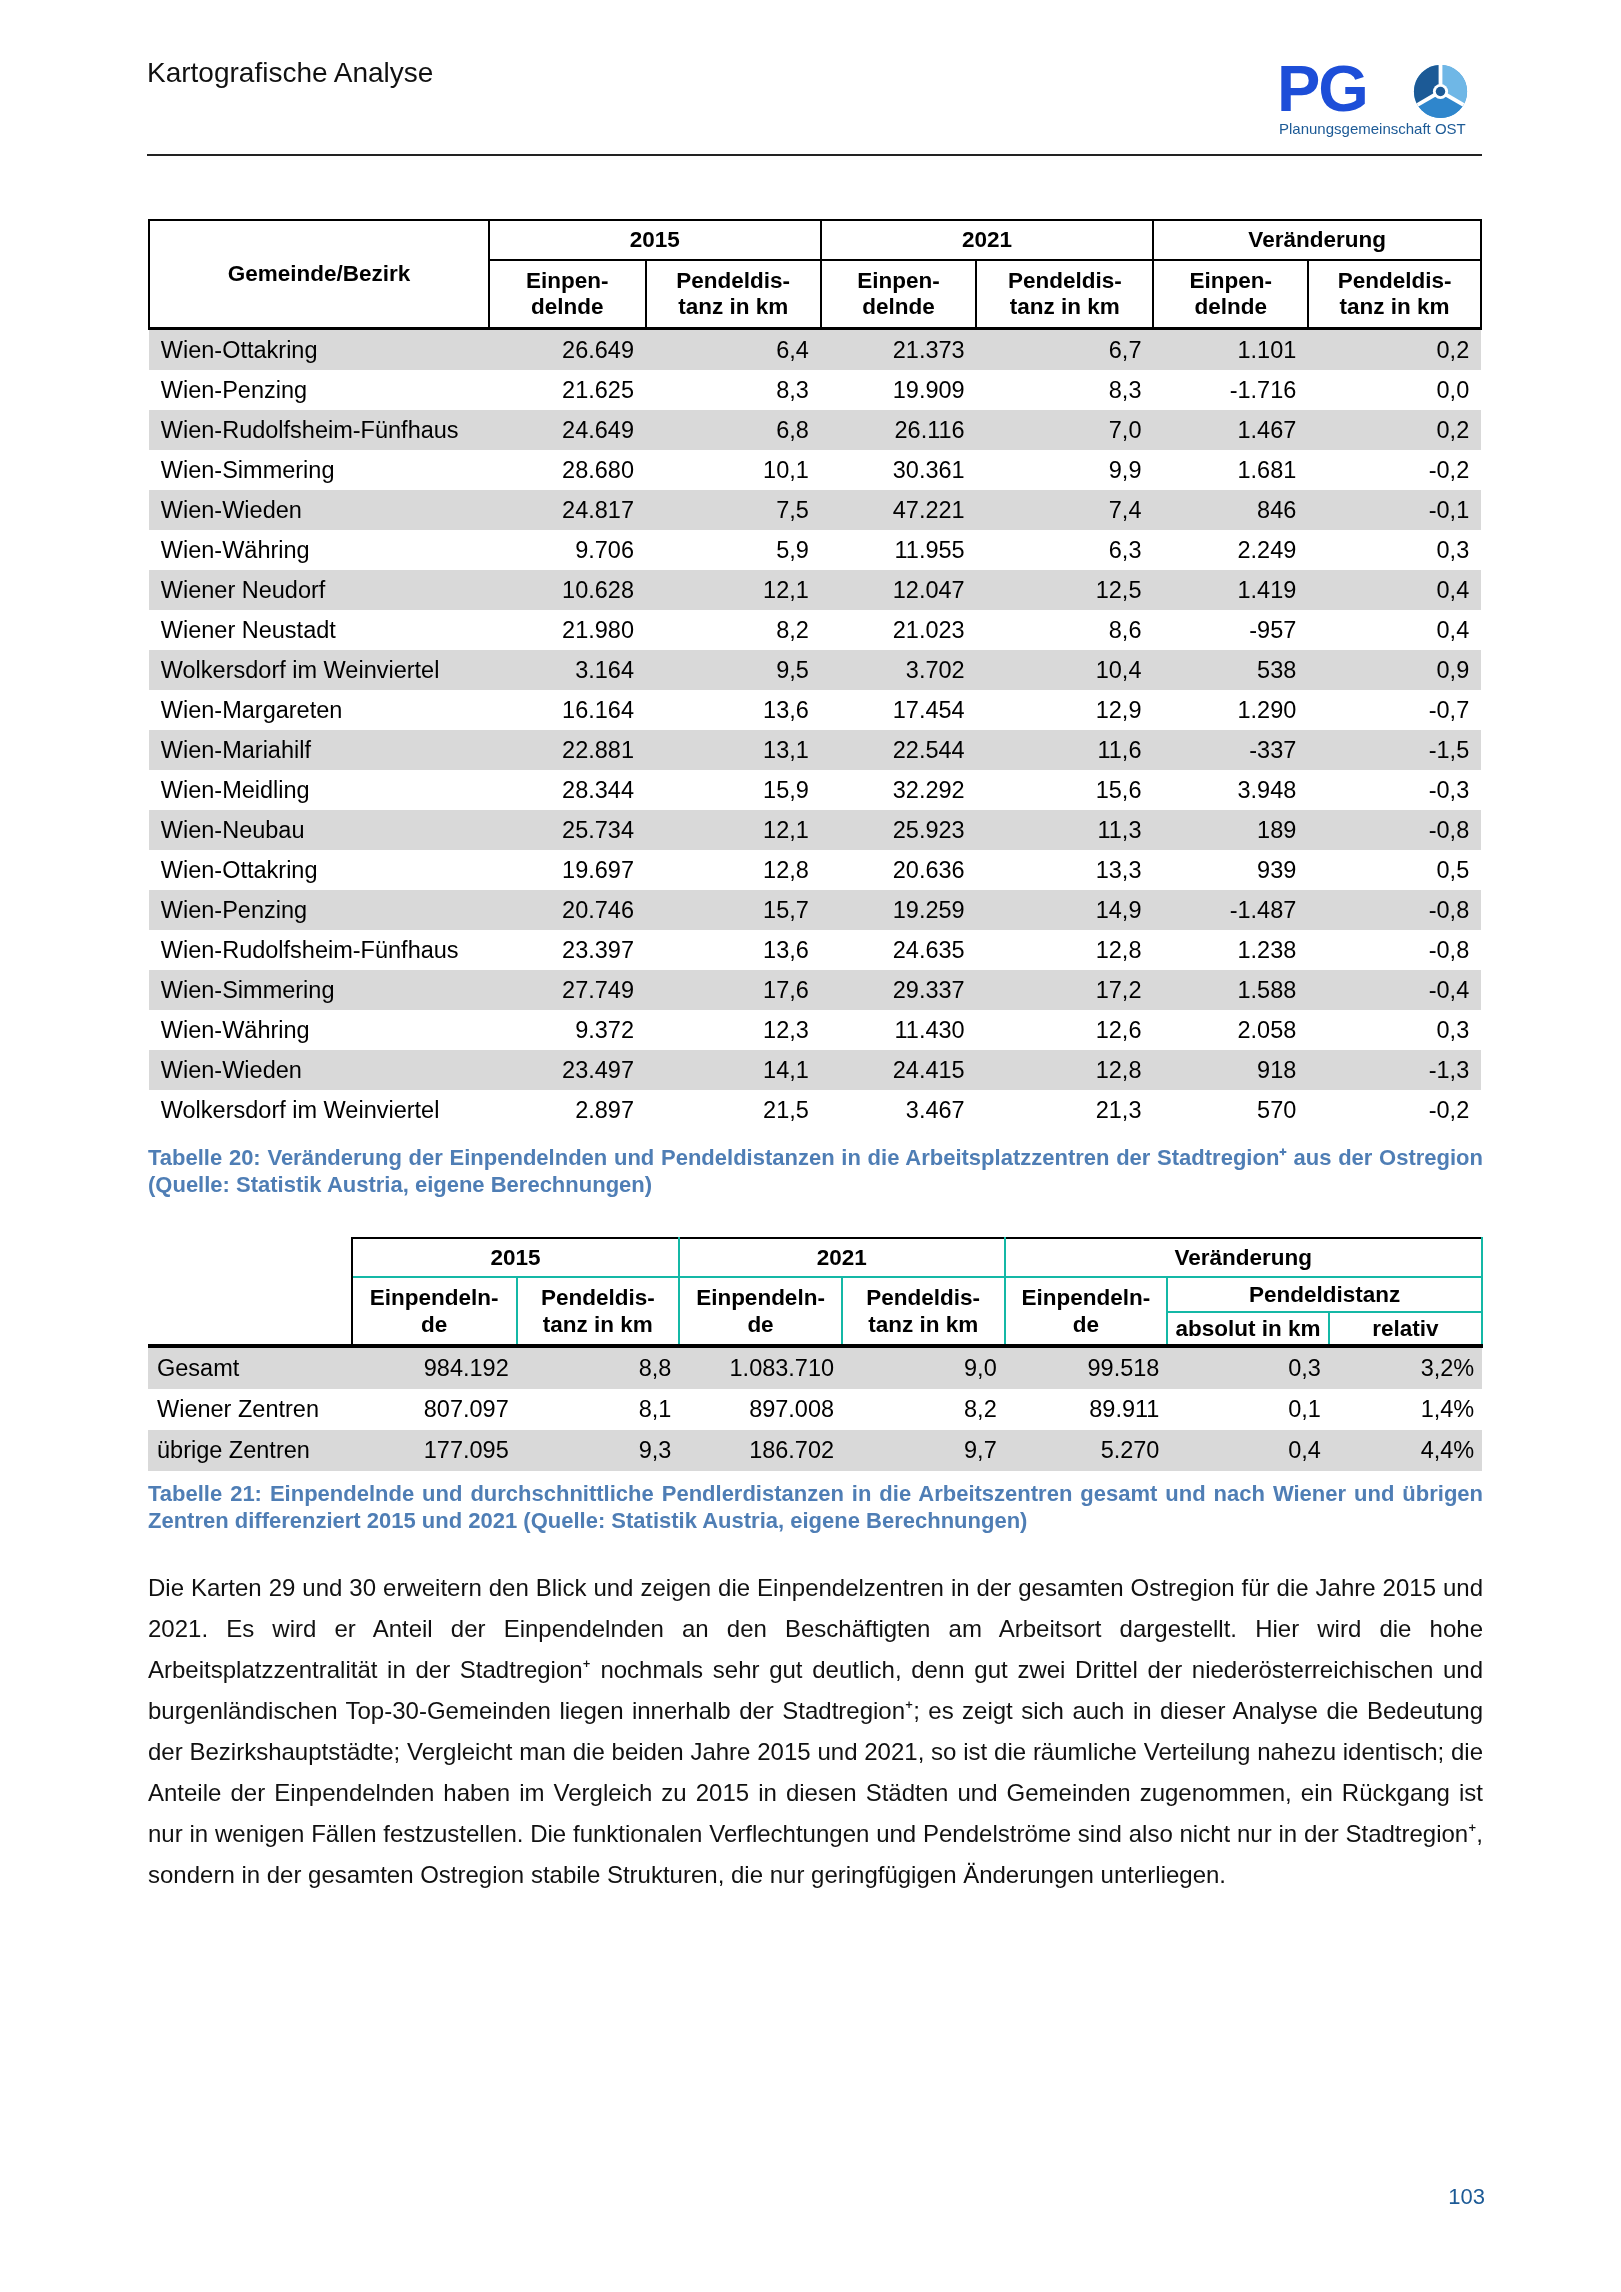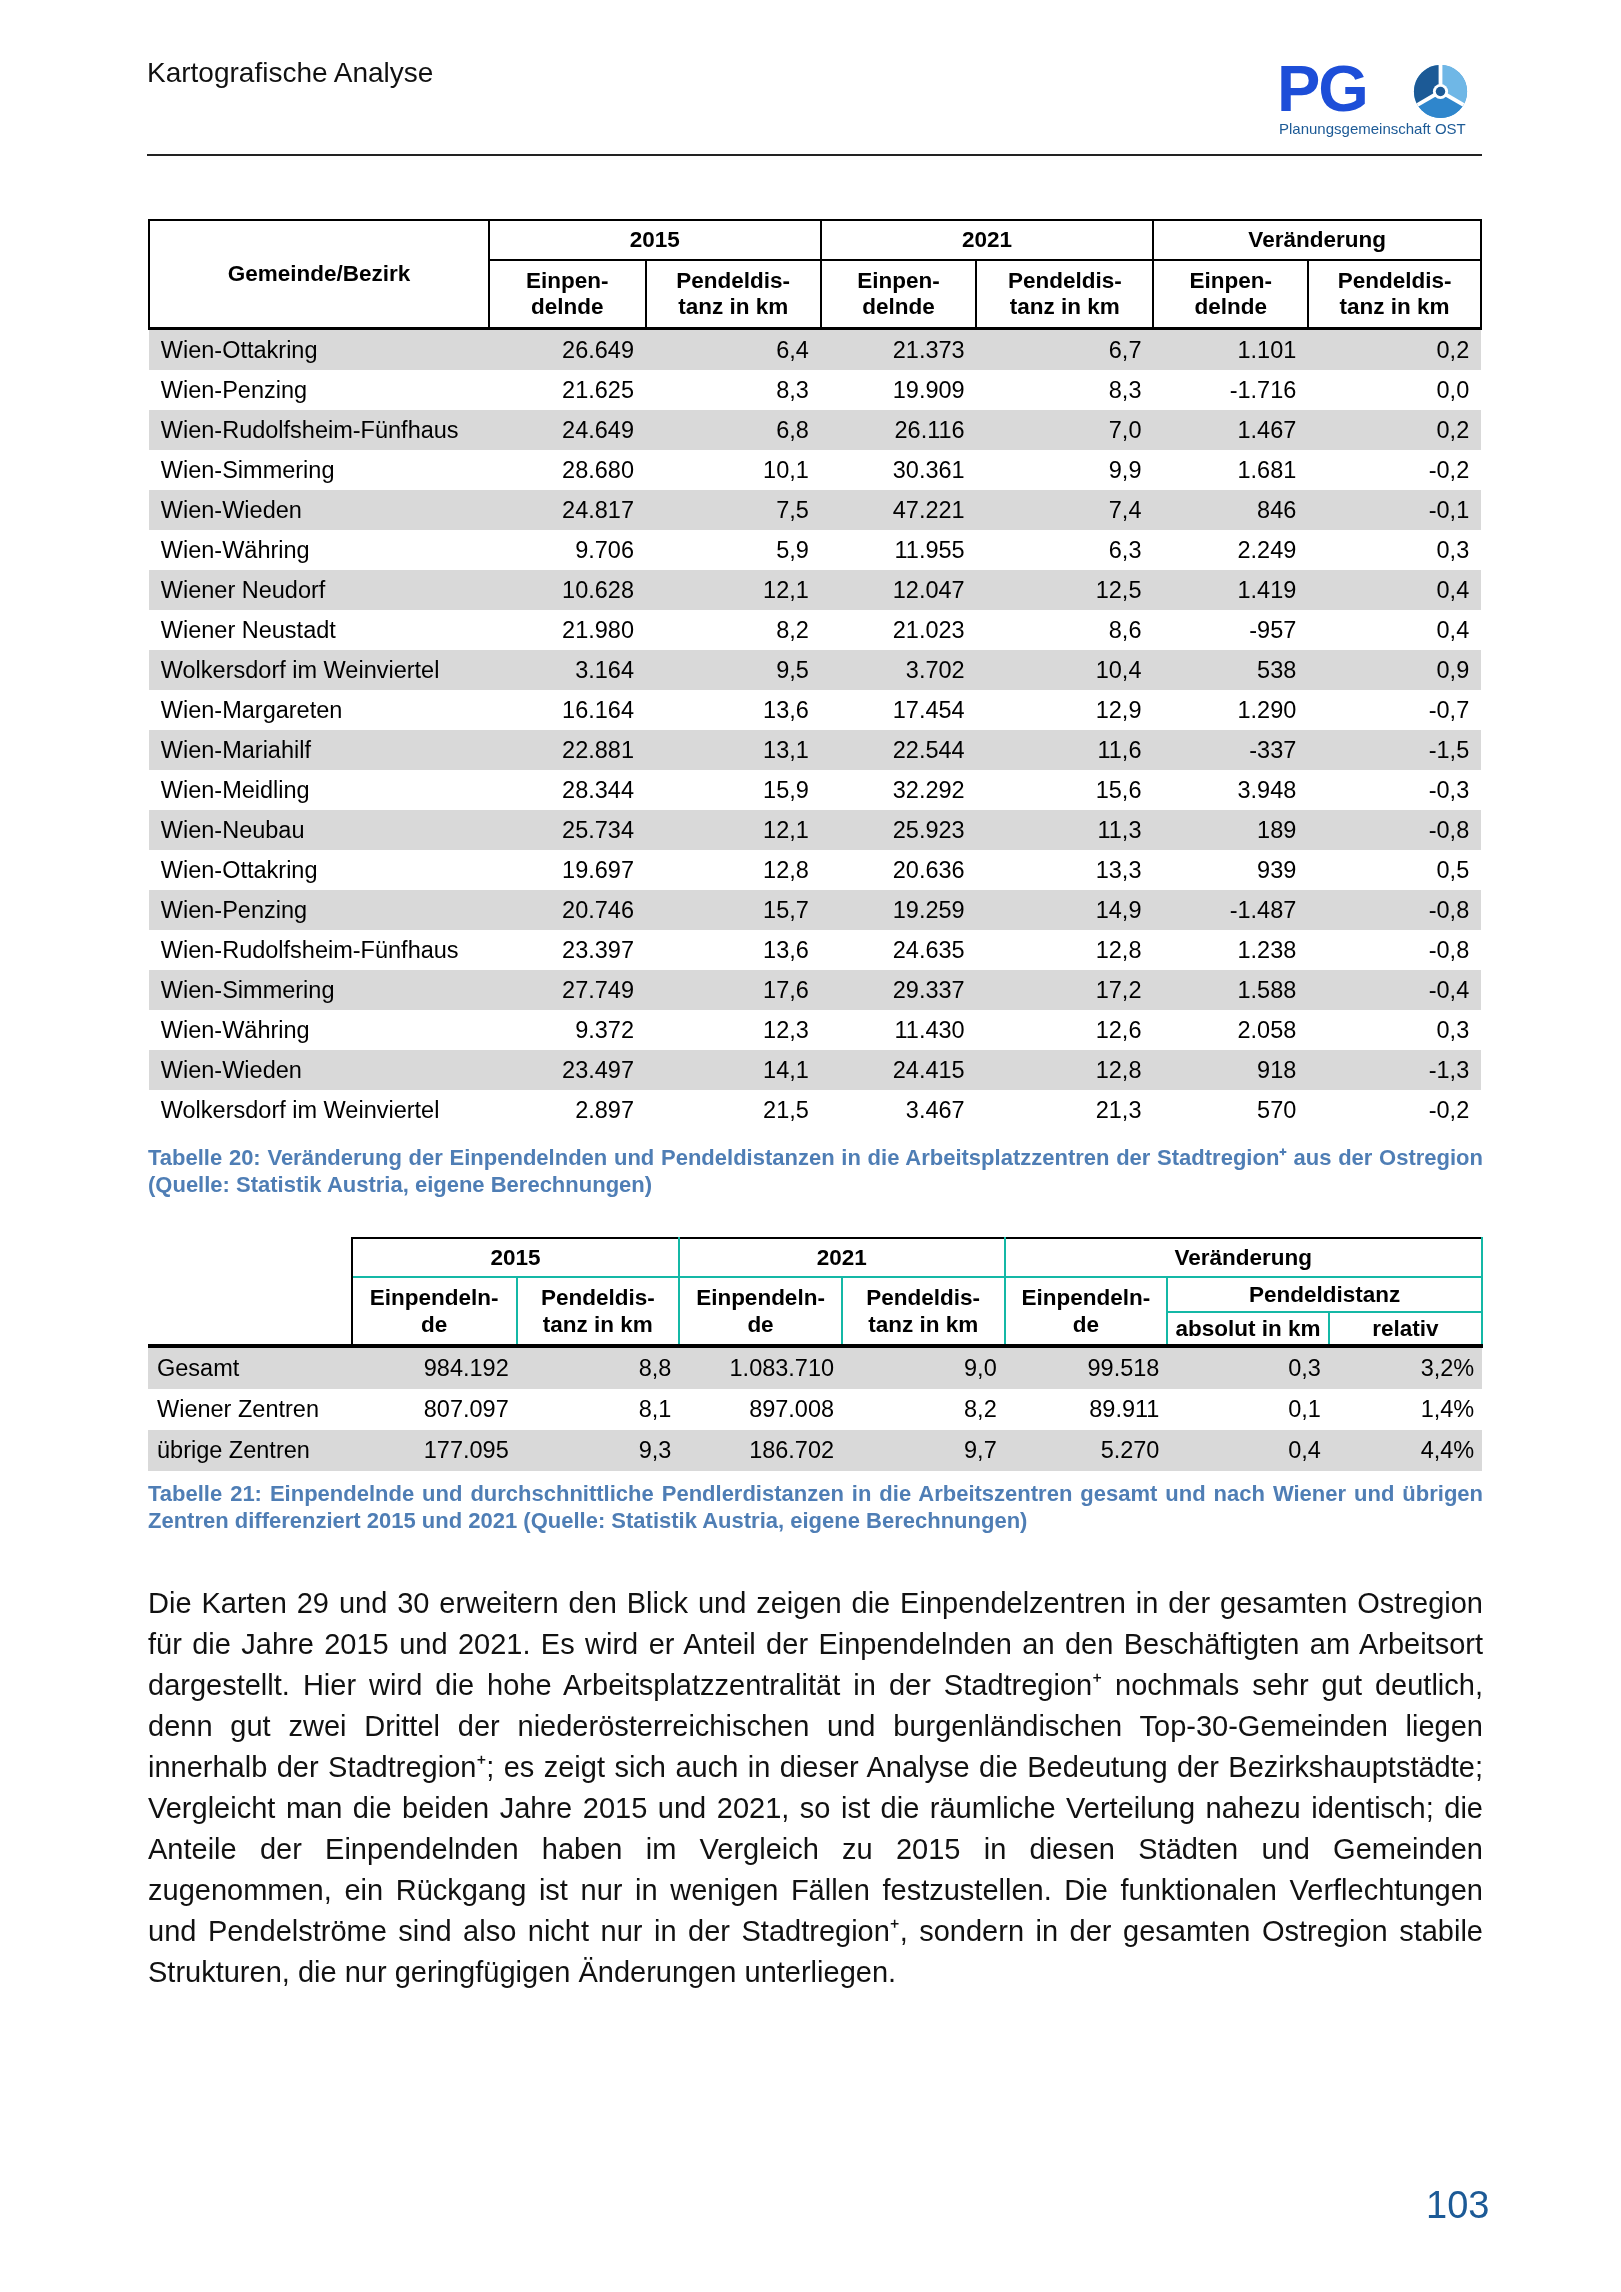--- a/index.html
+++ b/index.html
@@ -35,24 +35,24 @@
   .t21 th.blank { border: none; border-right: 2.9px solid #000; }
   .t21 th.top { border-top: 2.9px solid #000; }
   .t21 thead tr.r1 th { height: 37px; }
   .t21 thead tr.r2 th.sub { height: 33px; }
   .t21 thead tr.r3 th { height: 31px; }
   .t21 tbody { border-top: 4.9px solid #000; }
   .t21 td { font-size: 23.5px; height: 41px; padding: 0 7.8px; text-align: right; white-space: nowrap; }
   .t21 td.name { text-align: left; padding-left: 9px; }
   .t21 tr.shade td { background: #d9d9d9; }
 
-  .body-text { position: absolute; left: 148px; top: 1567px; width: 1335px; font-size: 29px; line-height: 41px; text-align: justify; color: #111; margin-top: 16px; }
+  .body-text { position: absolute; left: 148px; top: 1567px; width: 1335px; font-size: 24px; line-height: 41px; text-align: justify; color: #111; }
   .body-text p { margin: 0; }
 
-  .page-number { position: absolute; left: 1426px; top: 2184px; width: 59px; text-align: right; font-size: 38px; color: #1c5a96; }
+  .page-number { position: absolute; left: 1426px; top: 2184px; width: 59px; text-align: right; font-size: 22px; color: #1c5a96; }
 </style>
 </head>
 <body>
 
 <div class="header">
   <div class="header-title">Kartografische Analyse</div>
 </div>
 <div class="logo">
   <div class="logo-pg">PG</div>
   <svg class="logo-mark" viewBox="0 0 60 60">

